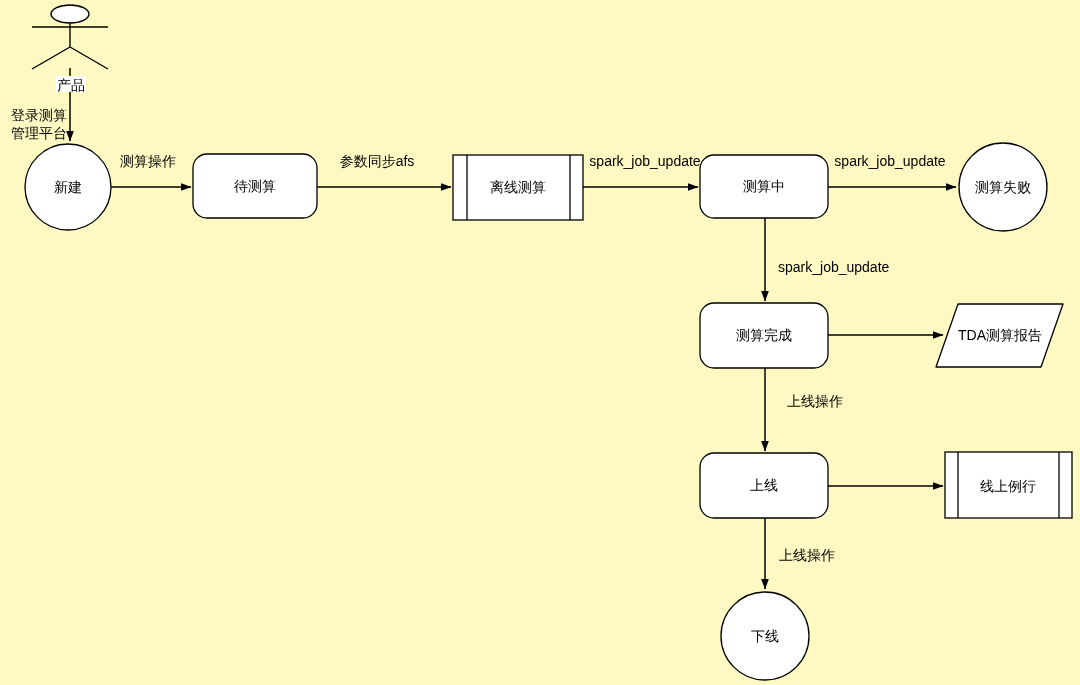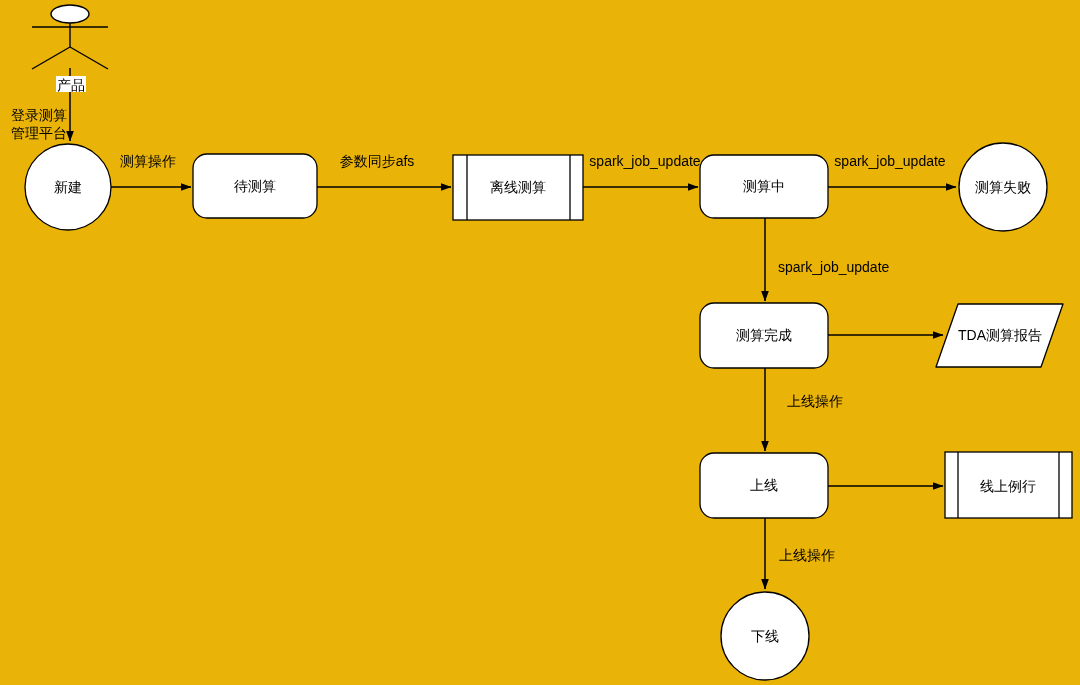--- a/index.html
+++ b/index.html
@@ -4,21 +4,21 @@
 <style>
   html, body {
     margin: 0;
     padding: 0;
     background: #ffffff;
   }
   #app {
     position: relative;
     width: 1080px;
     height: 685px;
-    background: #eab308;
+    background: #fef9c3;
     overflow: hidden;
   }
   svg {
     display: block;
   }
   .shape {
     fill: #ffffff;
     stroke: #000000;
     stroke-width: 1.3;
   }

